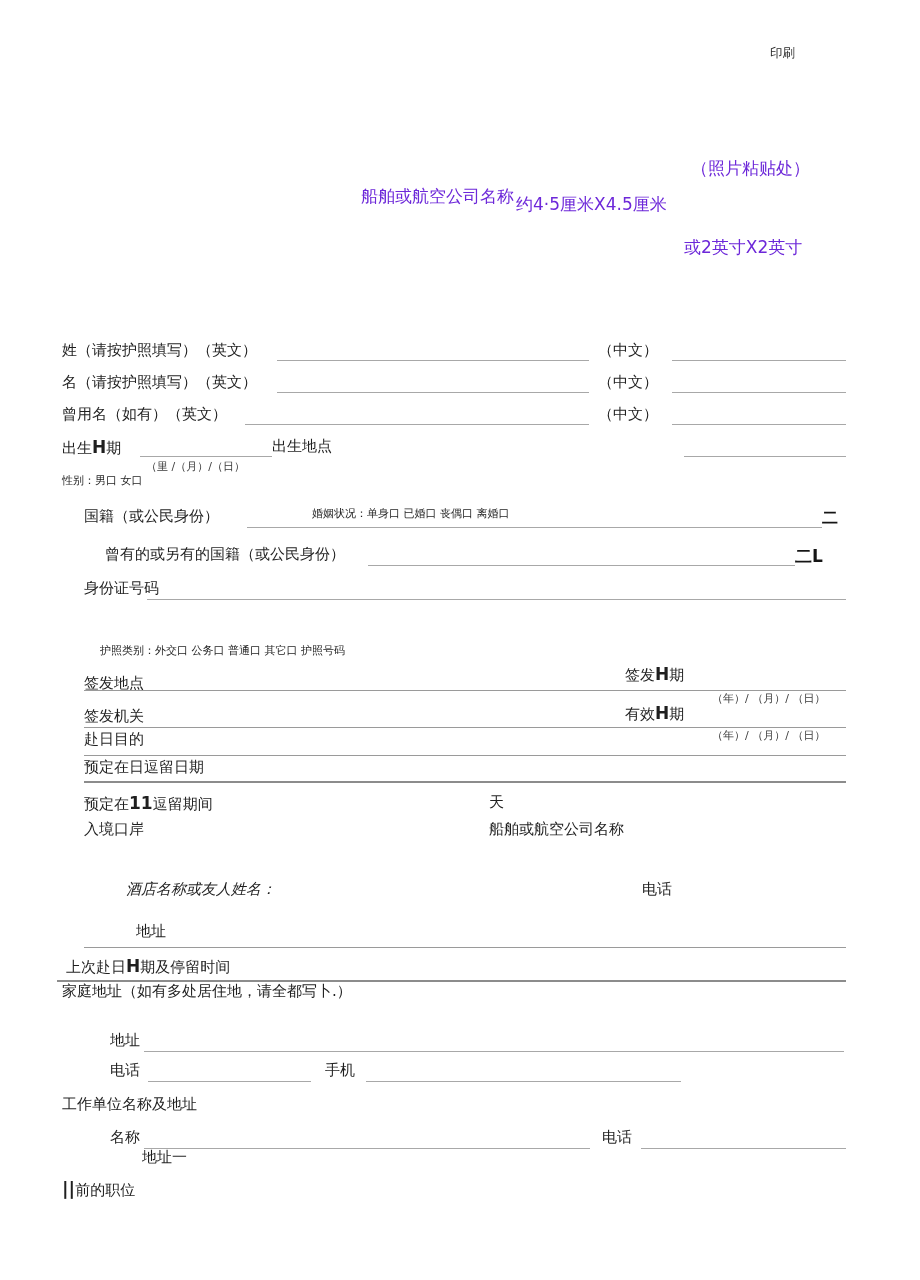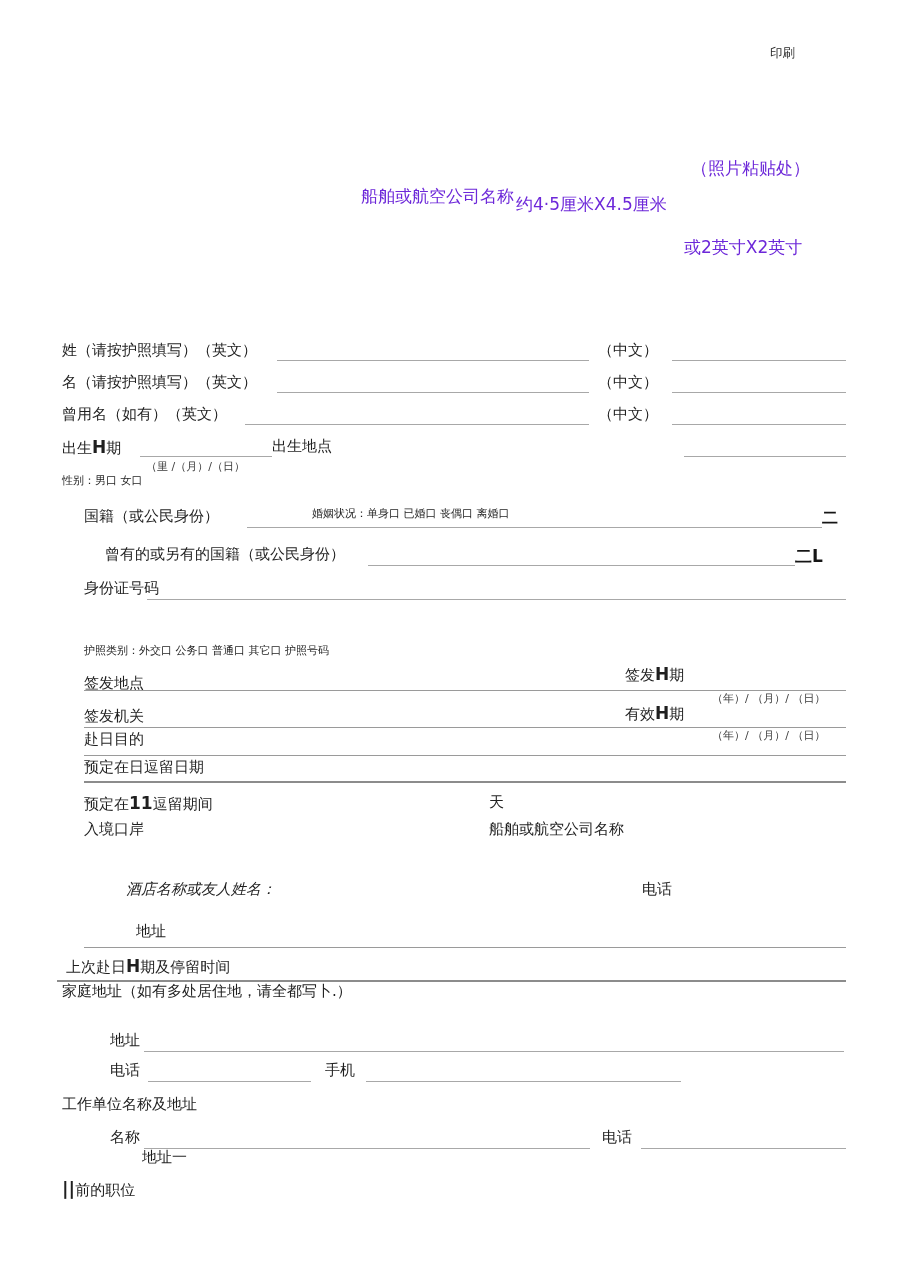--- a/index.html
+++ b/index.html
@@ -111,21 +111,21 @@
   <div class="fill" style="left:247px; top:527px; width:575px;"></div>
   <div class="glyph-eq" style="left:822px; top:508px; font-size:16px;">二</div>
 
   <div class="t body" style="left:105px; top:547px;">曾有的或另有的国籍（或公民身份）</div>
   <div class="fill" style="left:368px; top:565px; width:427px;"></div>
   <div class="glyph-eq" style="left:795px; top:545px; font-size:17px;">二L</div>
 
   <div class="t body" style="left:84px; top:581px;">身份证号码</div>
   <div class="fill" style="left:147px; top:599px; width:699px;"></div>
 
-  <div class="t body checkbox" style="left:84px; top:645px;">护照类别：外交口 公务口 普通口 其它口 护照号码</div>
+  <div class="t body checkbox" style="left:100px; top:645px;">护照类别：外交口 公务口 普通口 其它口 护照号码</div>
 
   <div class="t body" style="left:84px; top:640px;margin-top:36px;">签发地点</div>
   <div class="t body" style="left:625px; top:666px;"><span>签发</span><span class="art">H</span><span>期</span></div>
   <div class="rule" style="left:84px; top:690px; width:762px;"></div>
   <div class="t tiny" style="left:712px; top:693px;">（年）/ （月）/ （日）</div>
 
   <div class="t body" style="left:84px; top:709px;">签发机关</div>
   <div class="t body" style="left:625px; top:705px;"><span>有效</span><span class="art">H</span><span>期</span></div>
   <div class="rule" style="left:84px; top:727px; width:762px;"></div>
   <div class="t tiny" style="left:712px; top:730px;">（年）/ （月）/ （日）</div>

